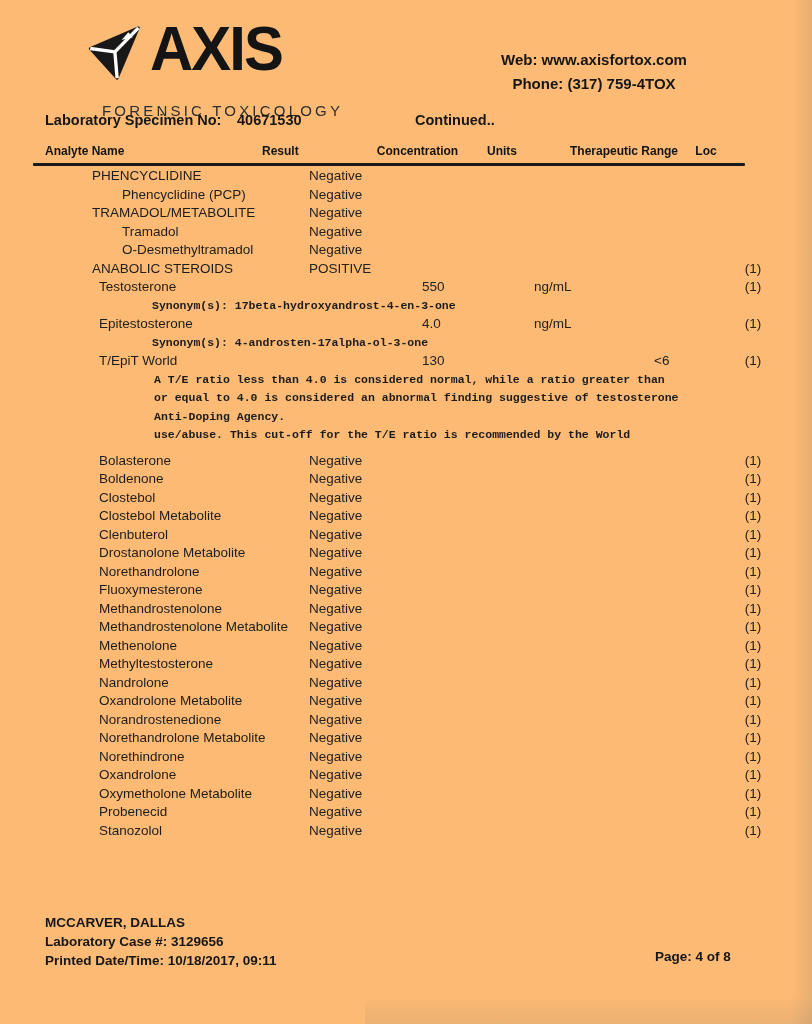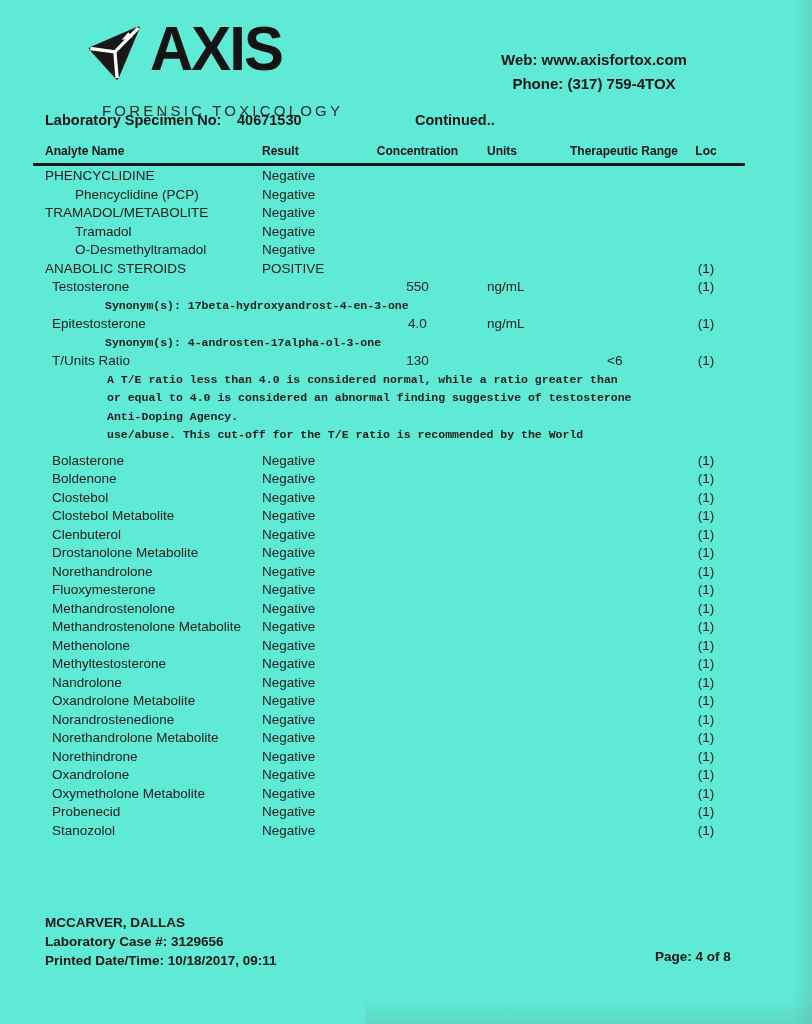--- a/index.html
+++ b/index.html
@@ -1,19 +1,19 @@
 <!DOCTYPE html>
 <html><head>
 <meta charset="utf-8">
 <style>
   html,body{margin:0;padding:0;}
   body{width:812px;height:1024px;background:#ffffff;}
   .page{
     position:relative;width:812px;height:1024px;overflow:hidden;
-    background:#5eead4;color:#1b1b1b;
+    background:#fdba74;color:#1b1b1b;
     font-family:"Liberation Sans", sans-serif;
     text-decoration:underline;
   }
   
   .scan-right{position:absolute;right:0;top:0;width:20px;height:100%;
     background:linear-gradient(to right, rgba(0,0,0,0), rgba(110,110,110,0.16));pointer-events:none;}
   .scan-bottom{position:absolute;right:0;bottom:0;width:55%;height:28px;
     background:linear-gradient(to bottom, rgba(0,0,0,0), rgba(110,110,110,0.13));pointer-events:none;}
 
   
@@ -33,26 +33,26 @@
     font-weight:bold;font-size:15px;line-height:24px;color:#161616;
   }
   .specimen{position:absolute;left:45px;top:112px;font-size:14.5px;font-weight:bold;color:#161616;white-space:nowrap;}
   .specimen .lbl{display:inline-block;width:192px;}
   .specimen .val{display:inline-block;width:178px;}
 
   
   .table{position:absolute;left:0;top:143px;width:812px;}
   .thead{display:flex;padding-left:45px;font-size:12px;font-weight:bold;height:19px;line-height:17px;color:#141414;}
   .rule{position:absolute;left:33px;top:20px;width:712px;height:3px;background:#1a1a1a;border-radius:1px;}
-  .rows{margin-top:5px;}
+  .rows{margin-top:5px;margin-left:47px;}
 
   .c{display:block;white-space:nowrap;overflow:visible;box-sizing:border-box;}
   .c.name  {width:217px;}
   .c.result{width:113px;}
-  .c.conc  {width:85px;text-align:center;}
+  .c.conc  {width:85px;text-align:left;}
   .c.units {width:75px;margin-left:27px;}
   .c.range {width:120px;padding-left:45px;}
   .c.loc   {width:44px;margin-left:2px;text-align:center;}
   .thead .conc{text-align:center;}
   .thead .range{padding-left:8px;}
 
   .trow{display:flex;padding-left:45px;height:18.5px;line-height:18.5px;font-size:13.5px;color:#222;}
   .trow .name{color:#1d1d1d;}
   .lvl-group .name{padding-left:0;}
   .lvl-sub   .name{padding-left:30px;}
@@ -172,21 +172,21 @@
         <div class="trow lvl-item">
       <span class="c name">Epitestosterone</span>
       <span class="c result"></span>
       <span class="c conc">4.0</span>
       <span class="c units">ng/mL</span>
       <span class="c range"></span>
       <span class="c loc">(1)</span>
     </div>
         <div class="synonym">Synonym(s): 4-androsten-17alpha-ol-3-one</div>
         <div class="trow lvl-item">
-      <span class="c name">T/Units Ratio</span>
+      <span class="c name">T/EpiT World</span>
       <span class="c result"></span>
       <span class="c conc">130</span>
       <span class="c units"></span>
       <span class="c range">&lt;6</span>
       <span class="c loc">(1)</span>
     </div>
         <div class="note-line">A T/E ratio less than 4.0 is considered normal, while a ratio greater than</div>
         <div class="note-line">or equal to 4.0 is considered an abnormal finding suggestive of testosterone</div>
         <div class="note-line">Anti-Doping Agency.</div>
         <div class="note-line">use/abuse. This cut-off for the T/E ratio is recommended by the World</div>

